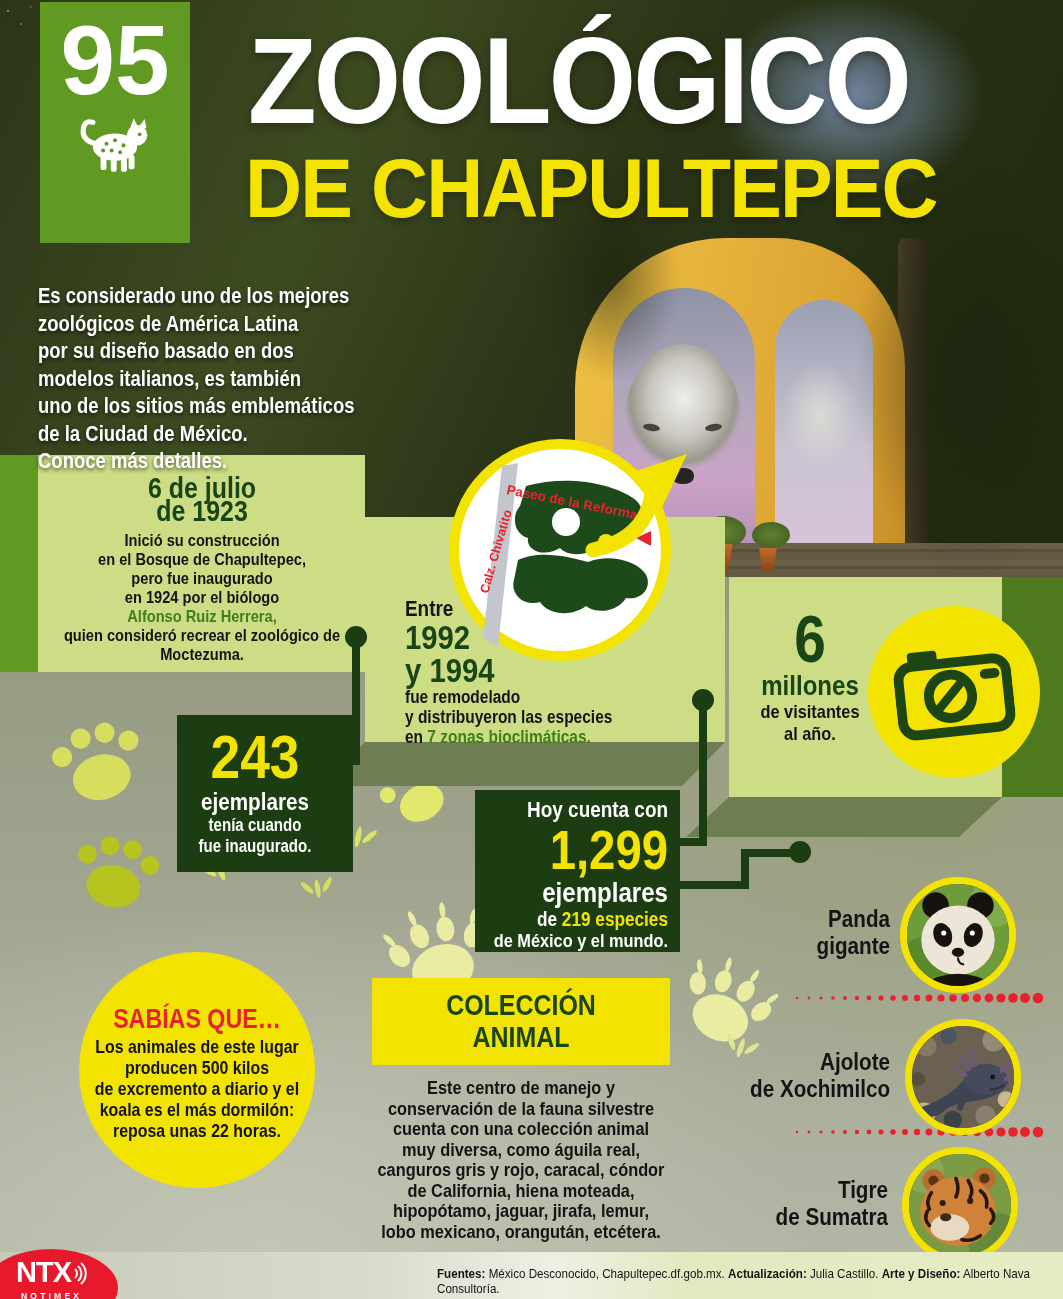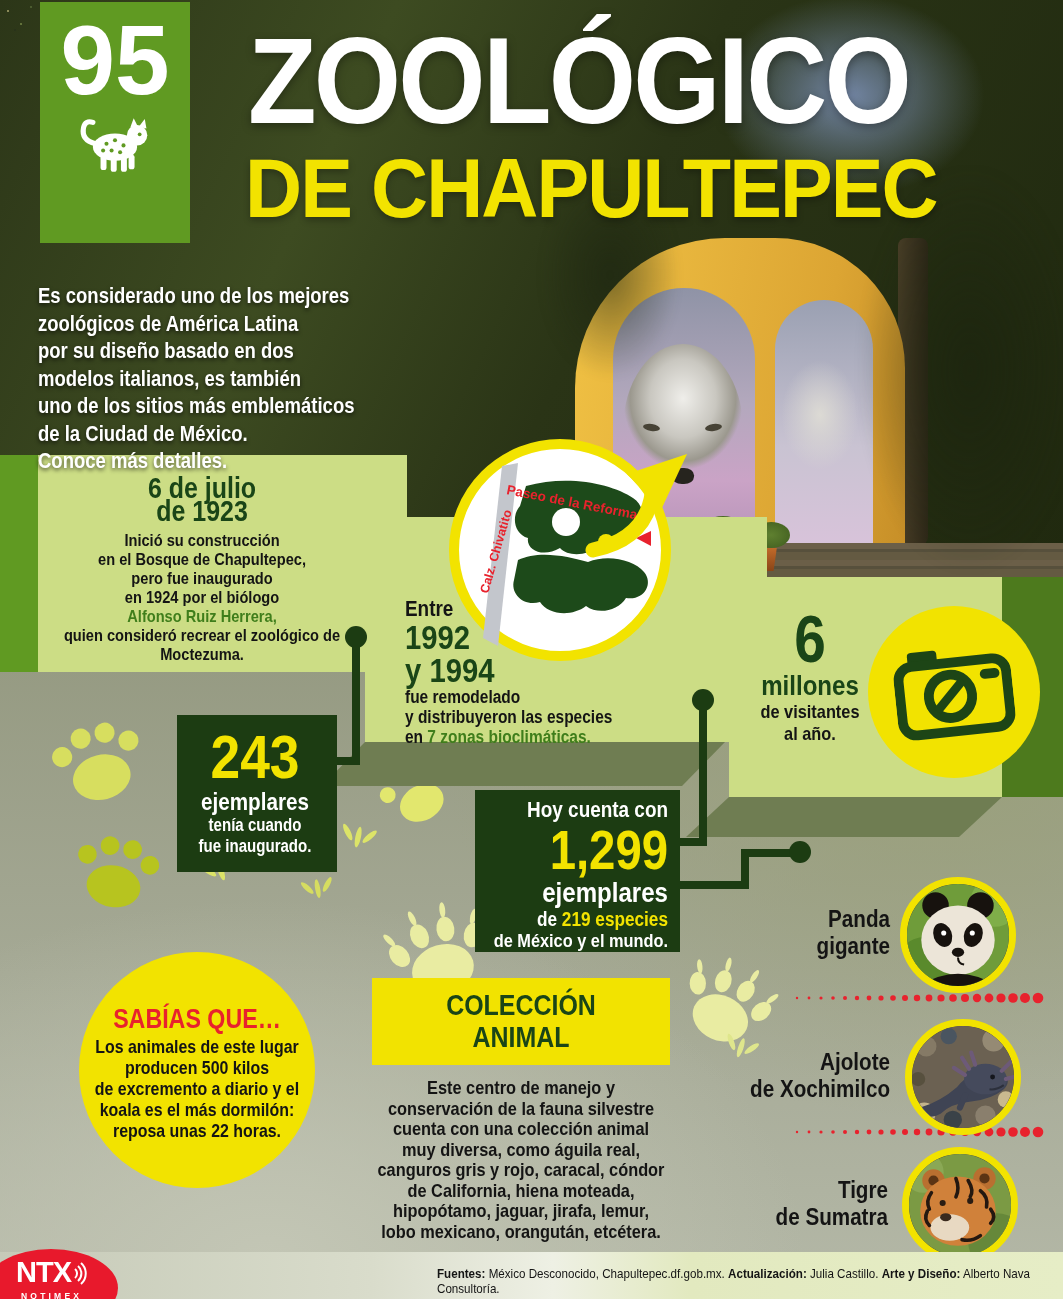--- a/index.html
+++ b/index.html
@@ -15,21 +15,21 @@
         radial-gradient(700px 520px at 88% 58%, #9aa07c 0%, rgba(154,160,124,0) 70%),
         linear-gradient(180deg,#84896b 0%,#8f947a 40%,#a5a995 75%,#b4b8a7 100%);}
   
   .photo{left:0;top:0;width:1063px;height:577px;
       background:
         radial-gradient(3px 3px at 8px 11px, rgba(214,204,140,.55) 45%, transparent 46%),
         radial-gradient(2.5px 2.5px at 21px 24px, rgba(150,170,90,.5) 45%, transparent 46%),
         radial-gradient(2px 2px at 31px 7px, rgba(95,115,62,.6) 45%, transparent 46%),
         radial-gradient(2.5px 2.5px at 15px 30px, rgba(38,48,26,.65) 45%, transparent 46%),
         linear-gradient(115deg,#2c3618 0%,#3d4b21 30%,#2a3416 55%,#20290f 100%);}
-  .panel{background:#ccdd85;padding-left:42px;}
+  .panel{background:#ccdd85;}
   .darkbox{background:#1c3c12;}
   .conn{background:#1c3c12;}
   .dot{width:22px;height:22px;border-radius:50%;background:#1c3c12;}
   .ygrad{background:#f2e300;}
   .photo-circle{border:7px solid #f2e300;border-radius:50%;width:102px;height:102px;overflow:hidden;background:#444;}
   .dlabel{font-weight:bold;color:#141414;font-size:24px;line-height:27px;text-align:right;transform-origin:100% 0;}
   .sh3d{background:#6f7d52;}
   svg{display:block;}
 </style>
 </head>
@@ -172,21 +172,21 @@
   <div class="abs conn" style="left:352px;top:634px;width:8px;height:131px;z-index:7"></div>
   <div class="abs conn" style="left:331px;top:757px;width:29px;height:8px;z-index:7"></div>
   <div class="abs dot" style="left:692px;top:689px;z-index:7"></div>
   <div class="abs conn" style="left:699px;top:697px;width:8px;height:148px;z-index:7"></div>
   <div class="abs conn" style="left:678px;top:838px;width:29px;height:8px;z-index:7"></div>
   <div class="abs conn" style="left:678px;top:881px;width:69px;height:8px;z-index:7"></div>
   <div class="abs conn" style="left:741px;top:849px;width:8px;height:40px;z-index:7"></div>
   <div class="abs conn" style="left:747px;top:849px;width:55px;height:8px;z-index:7"></div>
   <div class="abs dot" style="left:789px;top:841px;z-index:7"></div>
 
-  <div class="abs darkbox" style="left:177px;top:715px;width:160px;height:157px;z-index:6">
+  <div class="abs darkbox" style="left:177px;top:715px;width:176px;height:157px;z-index:6">
     <div class="abs cond" style="left:-13px;top:10px;width:182px;text-align:center;transform-origin:50% 0">
       <div style="font-size:62px;line-height:64px;font-weight:bold;color:#f2e300">243</div>
       <div style="font-size:24px;line-height:26px;font-weight:bold;color:#fff">ejemplares</div>
       <div class="pre" style="font-size:17.5px;line-height:21px;font-weight:bold;color:#fff">tenía cuando
 fue inaugurado.</div>
     </div>
   </div>
 
   <div class="abs darkbox" style="left:475px;top:790px;width:205px;height:162px;z-index:6">
     <div class="abs cond" style="right:12px;top:8px;width:225px;text-align:right;transform-origin:100% 0">

